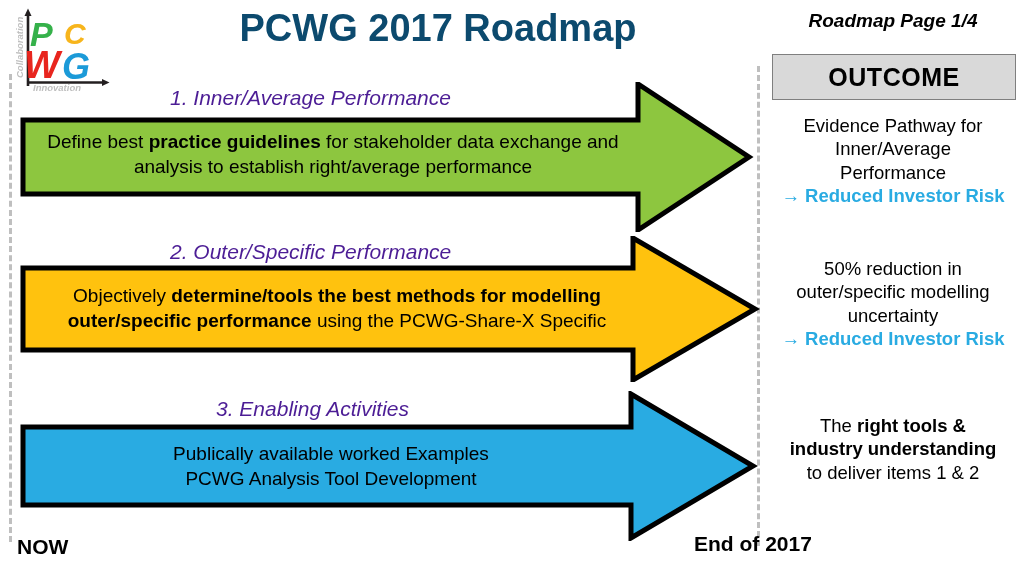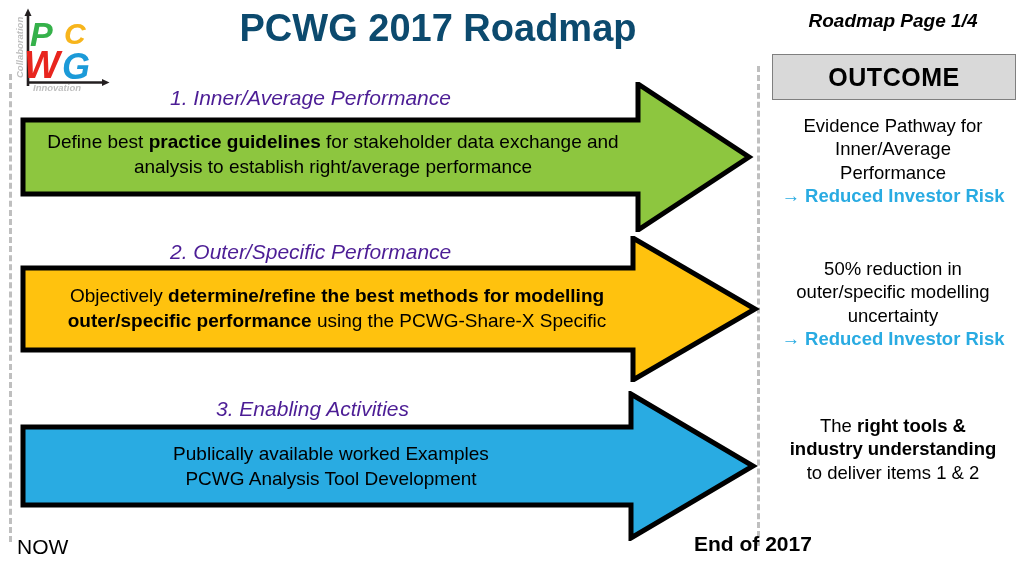--- a/index.html
+++ b/index.html
@@ -128,21 +128,21 @@
   }
   #caption-1 { left: 170px; top: 86px; }
   #caption-2 { left: 170px; top: 240px; }
   #caption-3 { left: 216px; top: 397px; }
 
   
   #label-now {
     position: absolute;
     left: 17px; top: 535px;
     font-size: 21px;
-    font-weight: normal;
+    font-weight: bold;
     text-align: right;
   }
   #label-end {
     position: absolute;
     left: 694px; top: 532px;
     font-size: 21px;
     font-weight: bold;
     text-align: center;
   }
 </style>
@@ -189,21 +189,21 @@
     <span>Define best </span><span class="b">practice guidelines</span><span> for stakeholder data exchange and analysis to establish right/average performance</span>
   </div>
 
   <div class="arrow-wrap" id="arrow-2-wrap">
     <svg width="742" height="146" viewBox="0 0 742 146" xmlns="http://www.w3.org/2000/svg">
       <polygon points="5,32 615,32 615,2 737,73 615,144 615,114 5,114" fill="#FFC20E" stroke="#000000" stroke-width="5" stroke-linejoin="miter"></polygon>
     </svg>
   </div>
   <div class="step-caption" id="caption-2">2. Outer/Specific Performance</div>
   <div class="arrow-text" id="arrow-2-text">
-    <span>Objectively </span><span class="b">determine/refine the best methods for modelling outer/specific performance</span><span> using the PCWG-Share-X Specific</span>
+    <span>Objectively </span><span class="b">determine/tools the best methods for modelling outer/specific performance</span><span> using the PCWG-Share-X Specific</span>
   </div>
 
   <div class="arrow-wrap" id="arrow-3-wrap">
     <svg width="740" height="150" viewBox="0 0 740 150" xmlns="http://www.w3.org/2000/svg">
       <polygon points="5,36 613,36 613,3 735,75 613,147 613,114 5,114" fill="#29ABE2" stroke="#000000" stroke-width="5" stroke-linejoin="miter"></polygon>
     </svg>
   </div>
   <div class="step-caption" id="caption-3">3. Enabling Activities</div>
   <div class="arrow-text" id="arrow-3-text">
     <div>Publically available worked Examples</div>

